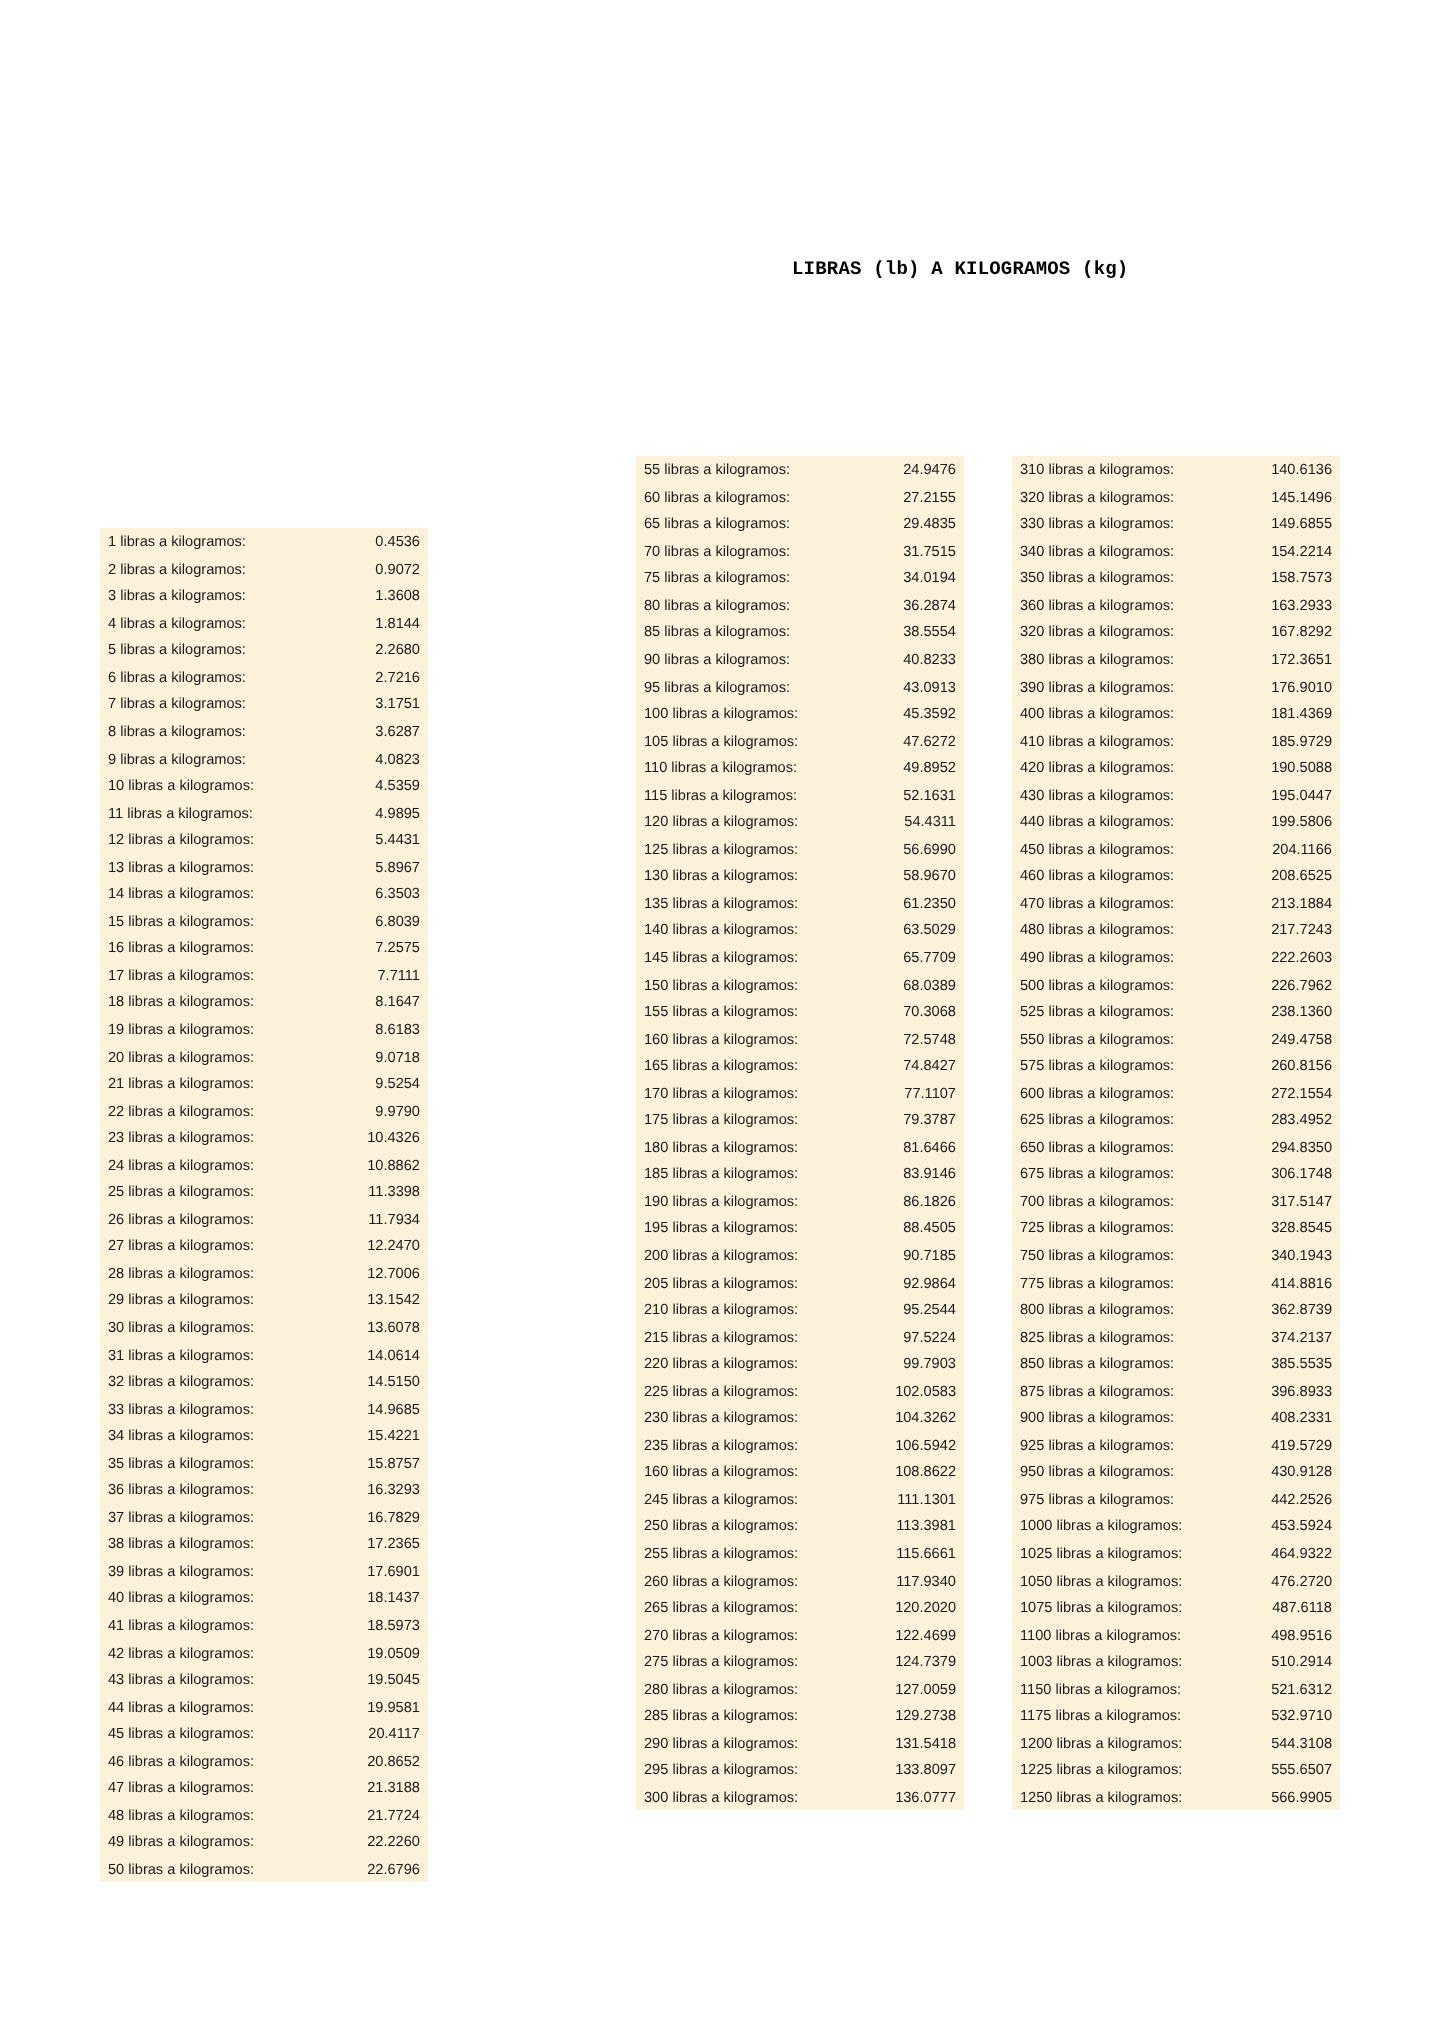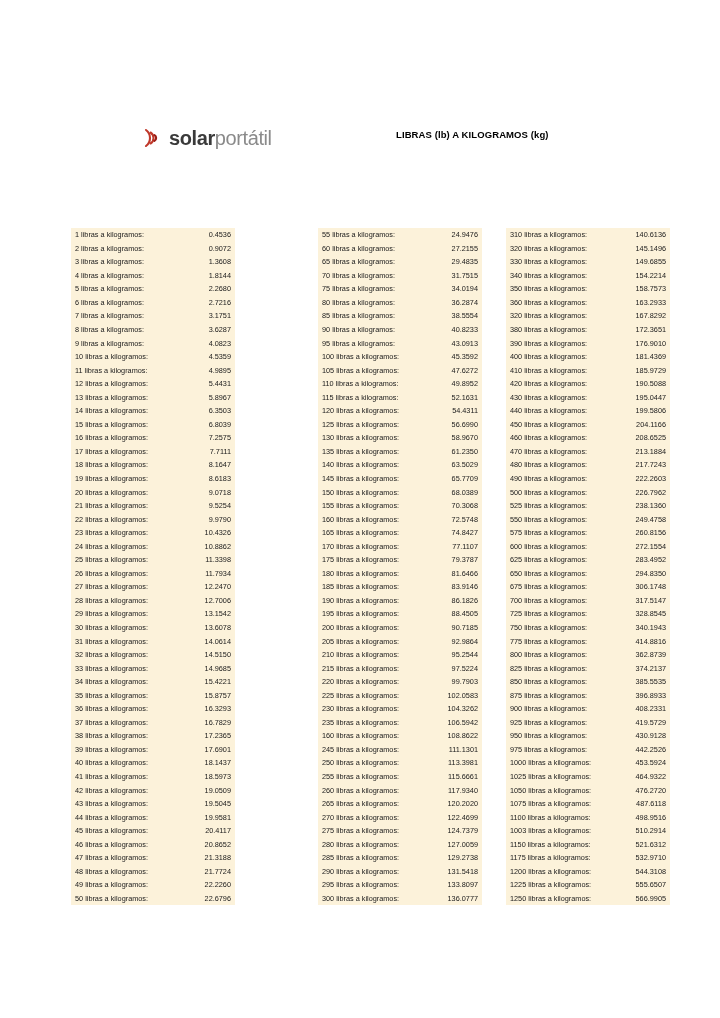--- a/index.html
+++ b/index.html
@@ -61,35 +61,36 @@
   }
   .doc-title {
     position: absolute;
     left: 396px;
     top: 11px;
     font-size: 9.5px;
     font-weight: bold;
     color: #000000;
     letter-spacing: 0.1px;
     white-space: nowrap;
+    font-family: Liberation Mono, monospace;
   }
 
   
   .columns {
     position: absolute;
     left: 0;
     top: 228px;
     width: 720px;
   }
   .col {
     position: absolute;
     top: 0;
     width: 164px;
   }
-  .col-0 { left: 71px; }
+  .col-0 { left: 50px; margin-top: 36px; }
   .col-1 { left: 278px; padding-left: 40px; }
   .col-2 { left: 506px; }
 
   .row {
     display: flex;
     justify-content: space-between;
     align-items: center;
     height: 13.55px;
     padding: 0 4px 0 4px;
     box-sizing: border-box;
@@ -105,34 +106,20 @@
     white-space: nowrap;
     text-align: right;
   }
 </style>
 </head>
 <body>
 
 <div class="page">
 
   <div class="header">
-    <div class="logo-wrap">
-      <span class="logo-mark">
-        <svg width="26" height="26" viewBox="0 0 26 26" aria-hidden="true">
-          <g fill="none" stroke="#c0392b" stroke-width="2.1" stroke-linecap="round">
-            <path d="M6 5 A 10 10 0 0 1 6 21"></path>
-            <path d="M10.5 7.5 A 6.5 6.5 0 0 1 10.5 18.5"></path>
-          </g>
-          <path d="M14.5 10.2 A 3.2 3.2 0 0 1 14.5 15.8" fill="none" stroke="#9b1c14" stroke-width="2.1" stroke-linecap="round"></path>
-        </svg>
-      </span>
-      <span class="logo-text">
-        <span class="solar">solar</span><span class="portatil">portátil</span>
-      </span>
-    </div>
     <div class="doc-title">LIBRAS (lb) A KILOGRAMOS (kg)</div>
   </div>
 
   <div class="columns">
     <div class="col col-0">
         <div class="row">
           <span class="label">1 libras a kilogramos:</span>
           <span class="value">0.4536</span>
         </div>
         <div class="row">

